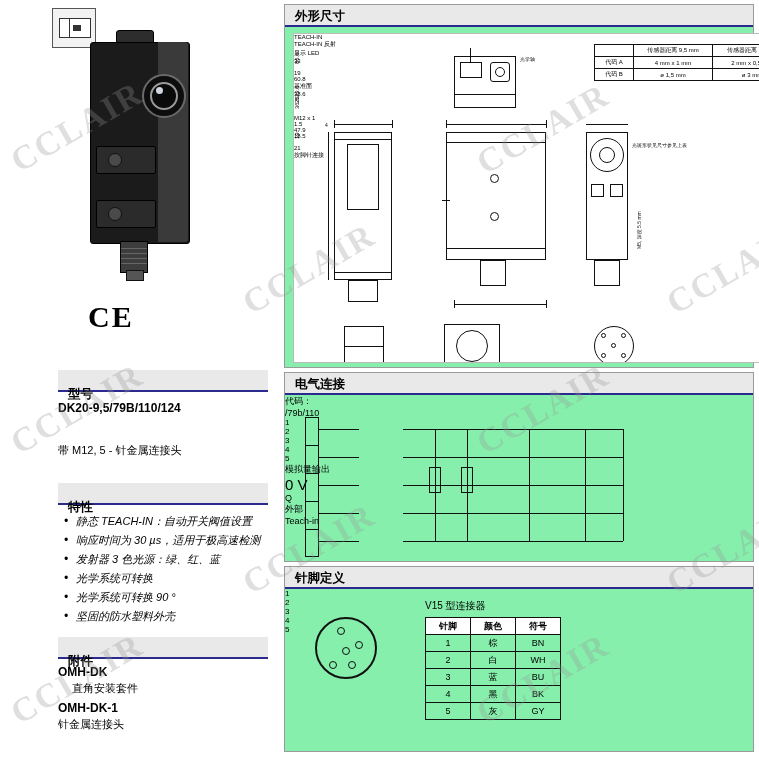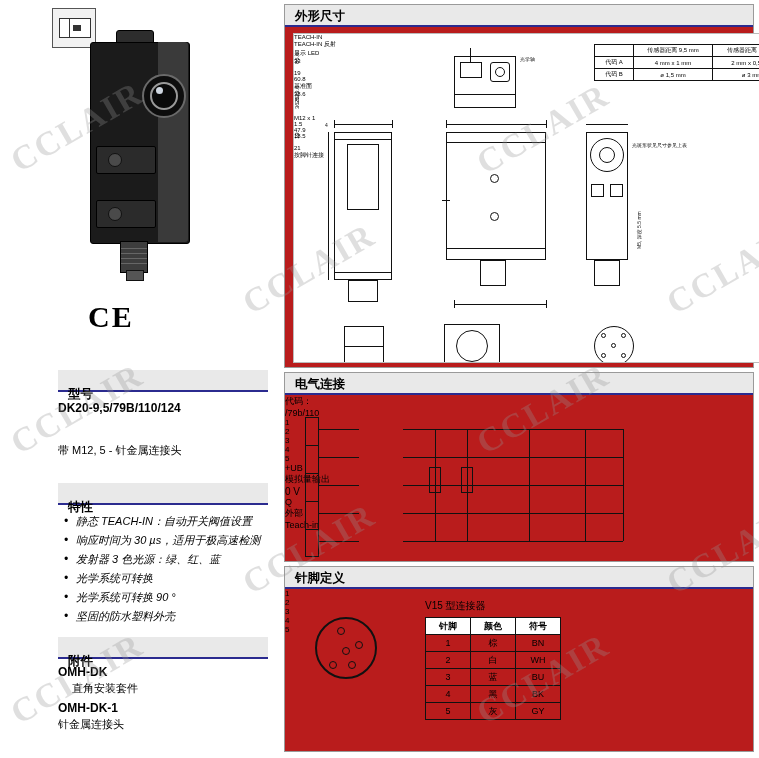--- a/index.html
+++ b/index.html
@@ -204,21 +204,21 @@
     position: absolute;
     left: -12px; top: 0;
     font-size: 12px;
   }
 
   
   .panel {
     position: absolute;
     border: 1px solid #9a9a9a;
     box-sizing: border-box;
-    background: #b91c1c;
+    background: #86efac;
   }
   .panel-head {
     position: absolute;
     left: 0; top: 0;
     right: 0;
     height: 22px;
     background: #e9e9e9;
     border-bottom: 2px solid #2b2b8f;
     box-sizing: border-box;
   }
@@ -476,23 +476,22 @@
       <div class="lbl7" style="left:24px; top:86px; font-size:8px;">3</div>
       <div class="lbl7" style="left:24px; top:114px; font-size:8px;">4</div>
       <div class="lbl7" style="left:24px; top:142px; font-size:8px;">5</div>
 
       <div class="ln hl" style="left:34px; top:34px; width:40px;"></div>
       <div class="ln hl" style="left:34px; top:62px; width:40px;"></div>
       <div class="ln hl" style="left:34px; top:90px; width:40px;"></div>
       <div class="ln hl" style="left:34px; top:118px; width:40px;"></div>
       <div class="ln hl" style="left:34px; top:146px; width:40px;"></div>
 
-      <div class="lbl7" style="left:78px; top:28px; font-size:9px;">+UB</div>
       <div class="lbl7" style="left:78px; top:56px; font-size:9px;">模拟量输出</div>
-      <div class="lbl7" style="left:78px; top:84px; font-size:10px;">0 V</div>
+      <div class="lbl7" style="left:78px; top:84px; font-size:15px;">0 V</div>
       <div class="lbl7" style="left:78px; top:112px; font-size:9px;">Q</div>
       <div class="lbl7" style="left:78px; top:140px; font-size:9px;">外部</div>
       <div class="lbl7" style="left:78px; top:152px; font-size:9px;">Teach-in</div>
 
       <div class="ln hl" style="left:118px; top:34px; width:220px;"></div>
       <div class="ln hl" style="left:118px; top:62px; width:220px;"></div>
       <div class="ln hl" style="left:118px; top:90px; width:220px;"></div>
       <div class="ln hl" style="left:118px; top:118px; width:220px;"></div>
       <div class="ln hl" style="left:118px; top:146px; width:220px;"></div>
 

